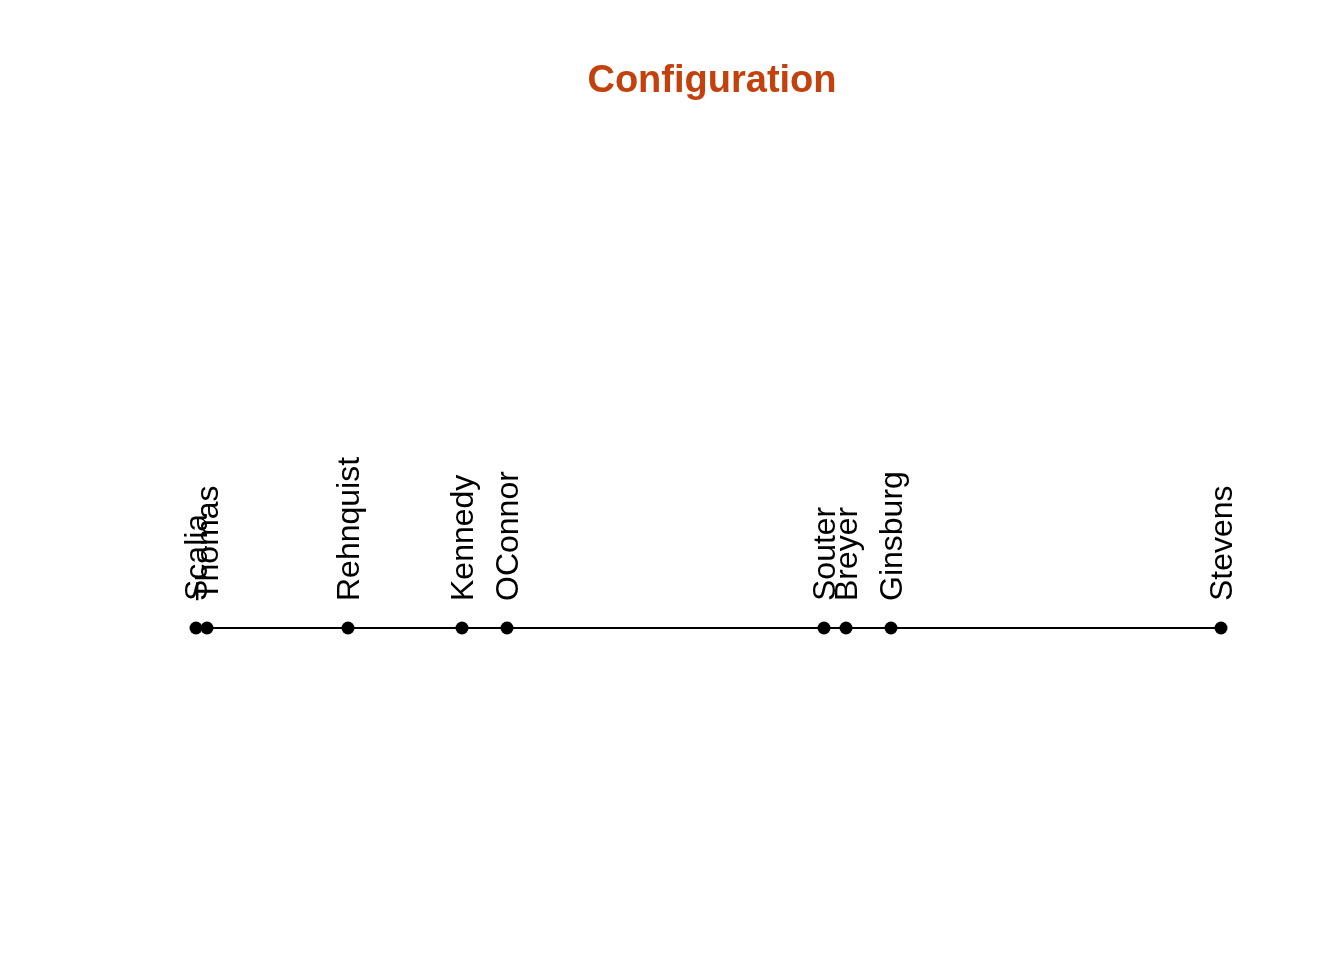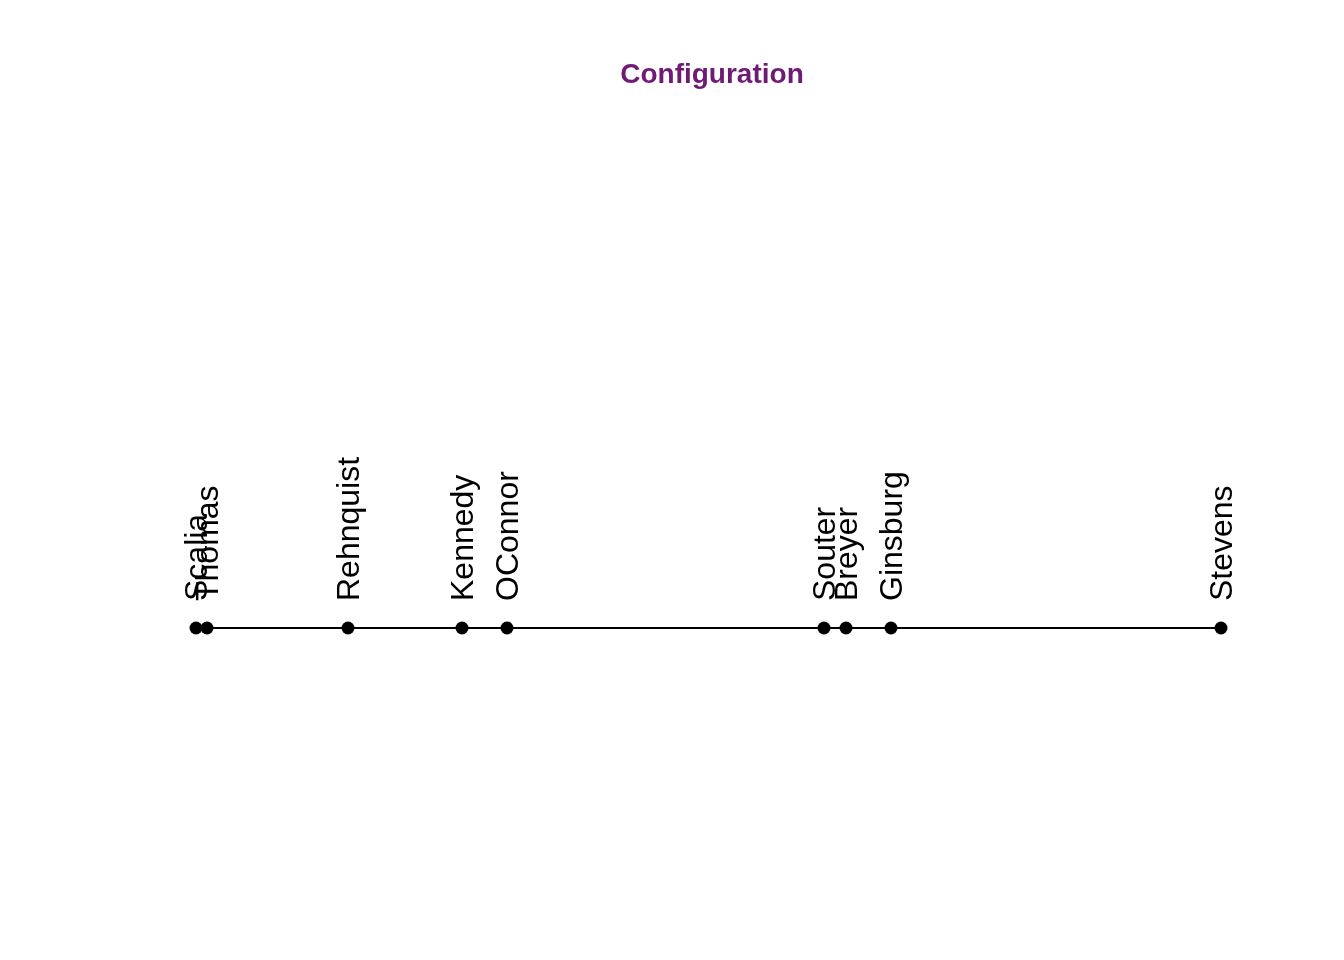--- a/index.html
+++ b/index.html
@@ -13,23 +13,23 @@
     width: 1344px;
     height: 960px;
     background: #ffffff;
     overflow: hidden;
   }
   .chart-title {
     position: absolute;
     top: 58px;
     left: 712px;
     transform: translateX(-50%);
-    font-size: 28px;
+    font-size: 38px;
     font-weight: bold;
-    color: #701a75;
+    color: #c2410c;
     white-space: nowrap;
   }
   svg.plot {
     position: absolute;
     top: 0;
     left: 0;
   }
   svg.plot text {
     font-family: "Liberation Sans", sans-serif;
     font-size: 32px;

